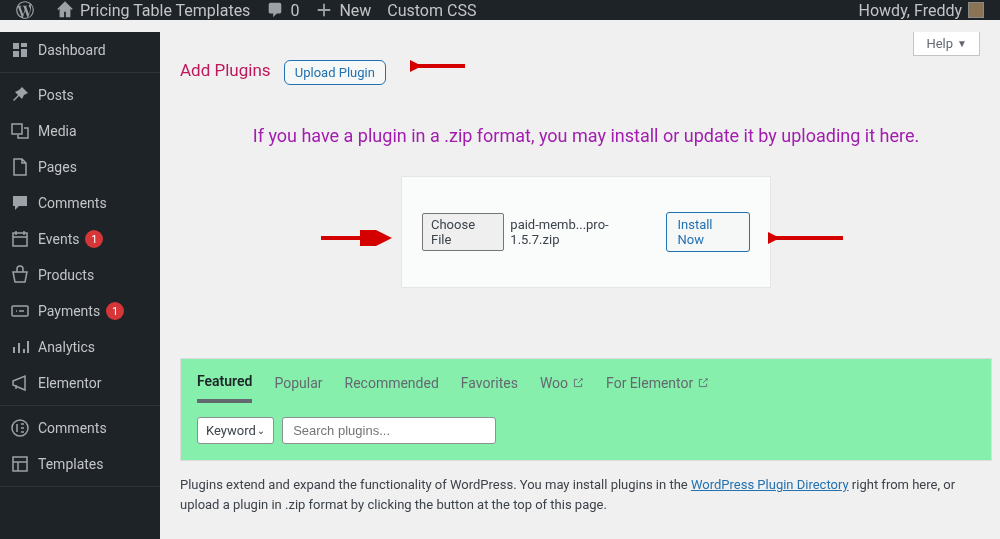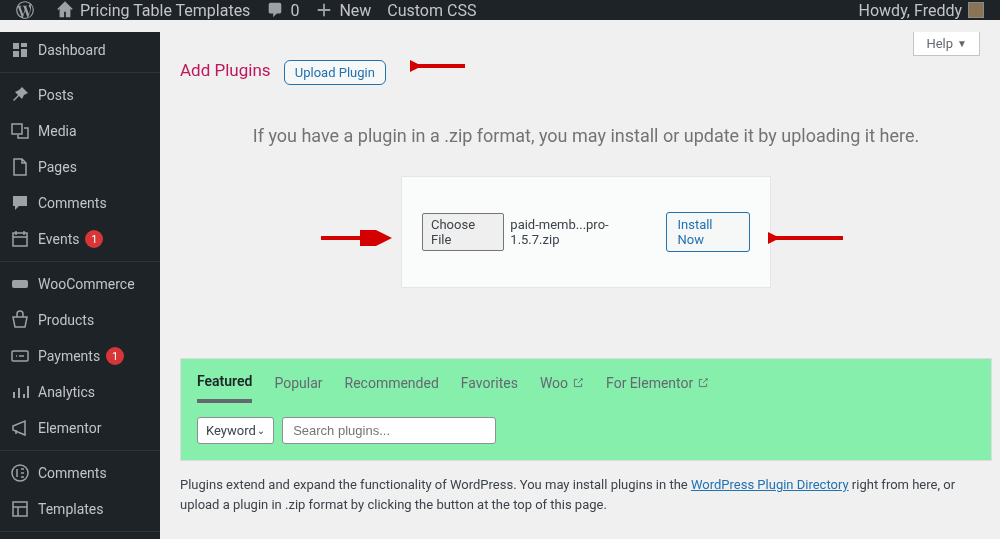--- a/index.html
+++ b/index.html
@@ -111,21 +111,21 @@
     padding: 4px 10px;
     font-size: 13px;
     border-radius: 6px;
     margin-left: 10px;
     vertical-align: middle;
     cursor: pointer;
   }
   .upload-desc {
     text-align: center;
     font-size: 18px;
-    color: #737373;
+    color: #a21caf;
     margin: 40px 0 30px 0;
   }
   .upload-box {
     width: 370px;
     margin: 0 auto;
     background: #fafbfb;
     border: 1px solid #e5e5e5;
     padding: 35px 20px;
     display: flex;
     align-items: center;
@@ -295,28 +295,20 @@
     <span>Comments</span>
   </div>
   <div class="menu-item">
     <span class="micon">
         <svg viewBox="0 0 20 20">
           <path d="M3 4h14v13H3zM3 8h14M6 2v4M14 2v4" fill="none" stroke="#9ca2a7" stroke-width="1.5"></path>
         </svg>
       </span>
     <span>Events</span>
     <span class="badge">1</span>
-  </div>
-  <div class="menu-item sep">
-    <span class="micon">
-        <svg viewBox="0 0 20 20">
-          <rect x="2" y="6" width="16" height="8" rx="2"></rect>
-        </svg>
-      </span>
-    <span>WooCommerce</span>
   </div>
   <div class="menu-item">
     <span class="micon">
         <svg viewBox="0 0 20 20">
           <path d="M3 7h14l-2 10H5zM7 7V4a3 3 0 016 0v3" fill="none" stroke="#9ca2a7" stroke-width="1.5"></path>
         </svg>
       </span>
     <span>Products</span>
   </div>
   <div class="menu-item">

